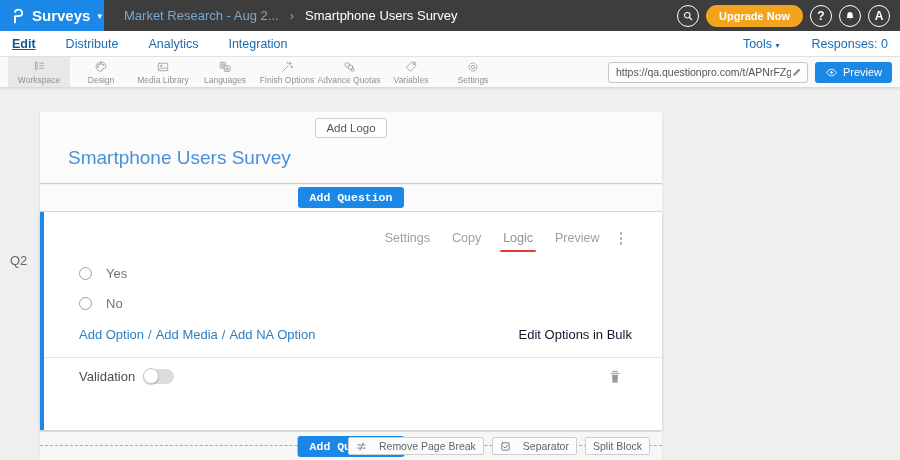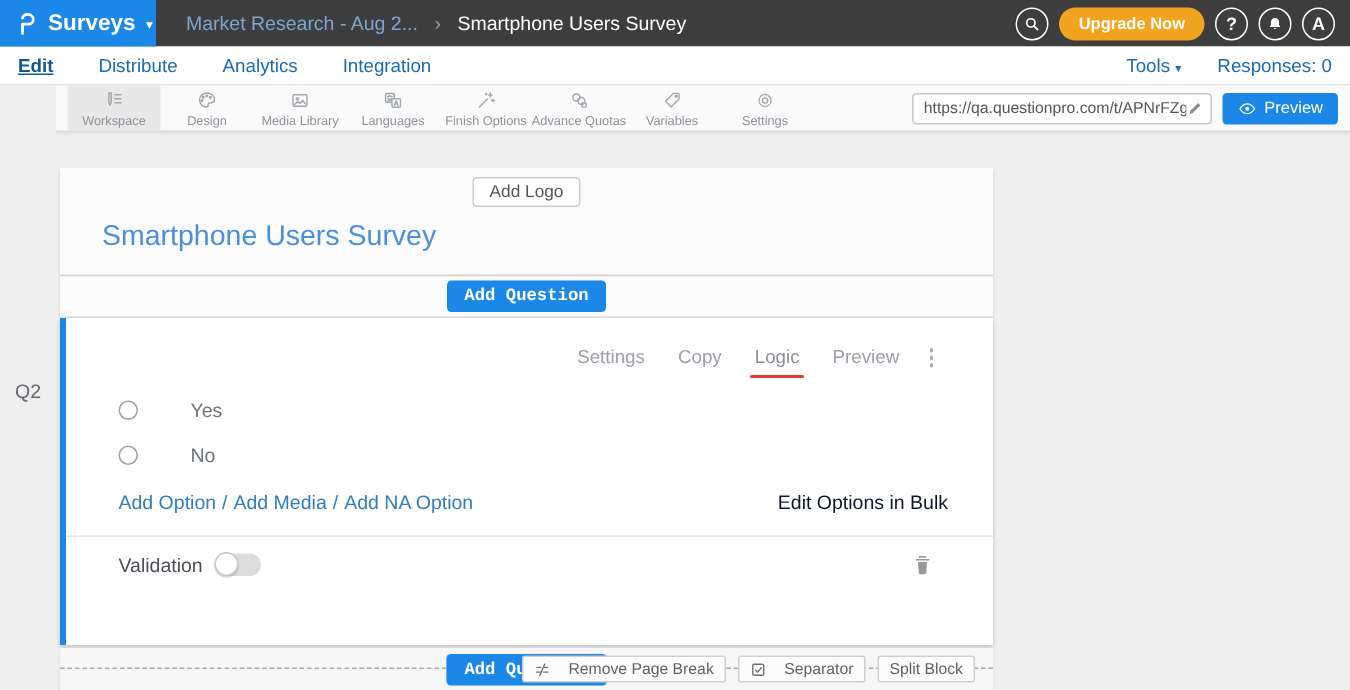--- a/index.html
+++ b/index.html
@@ -18,27 +18,27 @@
   .bc-current { color:#ffffff; font-size:13px; }
   .topbar-right { margin-left:auto; display:flex; align-items:center; gap:7px; padding-right:10px; }
   .circle-btn { width:22px; height:22px; border:1.5px solid #fff; border-radius:50%; display:flex; align-items:center; justify-content:center; color:#fff; font-size:12px; font-weight:700; cursor:pointer; flex:0 0 auto; }
   .upgrade { height:22px; border:none; border-radius:11px; background:#f2a41e; color:#fff; font-weight:700; font-size:11px; padding:0 13px; cursor:pointer; font-family:inherit; }
 
   
   .subnav { height:26px; background:#fff; border-bottom:1px solid #e2e2e2; display:flex; align-items:center; padding:8px 12px; }
   .subnav-links { display:flex; gap:30px; }
   .subnav a { font-size:12.5px; color:#1a6bb0; text-decoration:none; cursor:pointer; }
   .subnav a.active { color:#11568f; font-weight:700; text-decoration:underline; }
-  .subnav-right { margin-left:auto; display:flex; align-items:center; gap:24px; }
+  .subnav-right { margin-left:auto; display:flex; align-items:center; gap:32px; }
   .subnav-right .tools { font-size:12.5px; color:#1a6bb0; cursor:pointer; }
   .subnav-right .tools .sm-caret { font-size:8px; }
   .subnav-right .responses { font-size:12.5px; color:#1a6bb0; }
 
   
-  .toolbar { height:31px; background:#fafafa; border-bottom:1px solid #d9dbdd; box-shadow:0 1px 2px rgba(0,0,0,.07); display:flex; align-items:stretch; padding-left:8px; position:relative; z-index:3;margin-left:37px; }
+  .toolbar { height:31px; background:#fafafa; border-bottom:1px solid #d9dbdd; box-shadow:0 1px 2px rgba(0,0,0,.07); display:flex; align-items:stretch; padding-left:8px; position:relative; z-index:3; }
   .tb-item { width:62px; display:flex; flex-direction:column; align-items:center; justify-content:center; gap:1px; cursor:pointer; }
   .tb-item.selected { background:#e8e8e8; }
   .tb-item svg { width:14px; height:14px; stroke:#a0a6ad; fill:none; stroke-width:1.6; stroke-linecap:round; stroke-linejoin:round; }
   .tb-item span { font-size:8.5px; color:#8d9199; white-space:nowrap; }
   .toolbar-right { margin-left:auto; display:flex; align-items:center; gap:7px; padding-right:8px; }
   .url-box { width:200px; height:21px; border:1px solid #c6c6c6; border-radius:3px; background:#fdfdfd; display:flex; align-items:center; padding:0 5px 0 7px; }
   .url-box input { border:none; outline:none; background:transparent; flex:1; font-size:10.5px; color:#555; font-family:inherit; min-width:0; }
   .preview-btn { height:21px; background:#1b87e6; border:none; border-radius:3px; color:#fff; font-size:11px; display:flex; align-items:center; gap:5px; padding:0 10px; cursor:pointer; font-family:inherit; }
 
   
@@ -60,21 +60,21 @@
   .tab.active { color:#8c9096; }
   .tab.active::after { content:""; position:absolute; left:-3px; right:-3px; bottom:-7px; height:2.5px; background:#e23b33; border-radius:1px; }
   .kebab { display:flex; flex-direction:column; gap:2.5px; margin-left:-4px; cursor:pointer; padding:2px; }
   .kebab i { width:2.5px; height:2.5px; border-radius:50%; background:#a7abb0; }
 
   .q-text { margin:8px 7px 0 35px; font-size:15px; color:#3d4349; padding-bottom:13px; border-bottom:1px solid #e4e4e4; cursor:text; }
   .opt-row { display:flex; align-items:center; gap:14px; margin:0 0 0 35px; height:20px; }
   .opt-row.first { margin-top:17px; }
   .opt-row.second { margin-top:10px; }
   .radio { width:13px; height:13px; border:1.5px solid #9ba1a7; border-radius:50%; background:#fff; cursor:pointer; flex:0 0 auto; }
-  .opt-label { font-size:13px; color:#6e7479;margin-left:21px; }
+  .opt-label { font-size:13px; color:#6e7479; }
 
   .links-row { display:flex; align-items:center; margin:13px 30px 0 35px; }
   .links-row .lnk { font-size:13px; color:#2e7fc1; cursor:pointer; }
   .links-row .slash { font-size:13px; color:#2e7fc1; margin:0 4px; }
   .links-row .bulk { margin-left:auto; font-size:13px; color:#0f172a; cursor:pointer; }
 
   .validation-row { border-top:1px solid #e4e4e4; margin-top:15px; height:39px; display:flex; align-items:center; padding:0 40px 0 35px; }
   .validation-label { font-size:13px; color:#4a4f54; }
   .toggle { width:30px; height:15px; background:#dcdcdc; border-radius:8px; margin-left:9px; position:relative; cursor:pointer; }
   .toggle .knob { position:absolute; left:-1px; top:-1px; width:16px; height:16px; border-radius:50%; background:#fff; border:1px solid #c9c9c9; box-shadow:0 1px 1px rgba(0,0,0,.2); }

